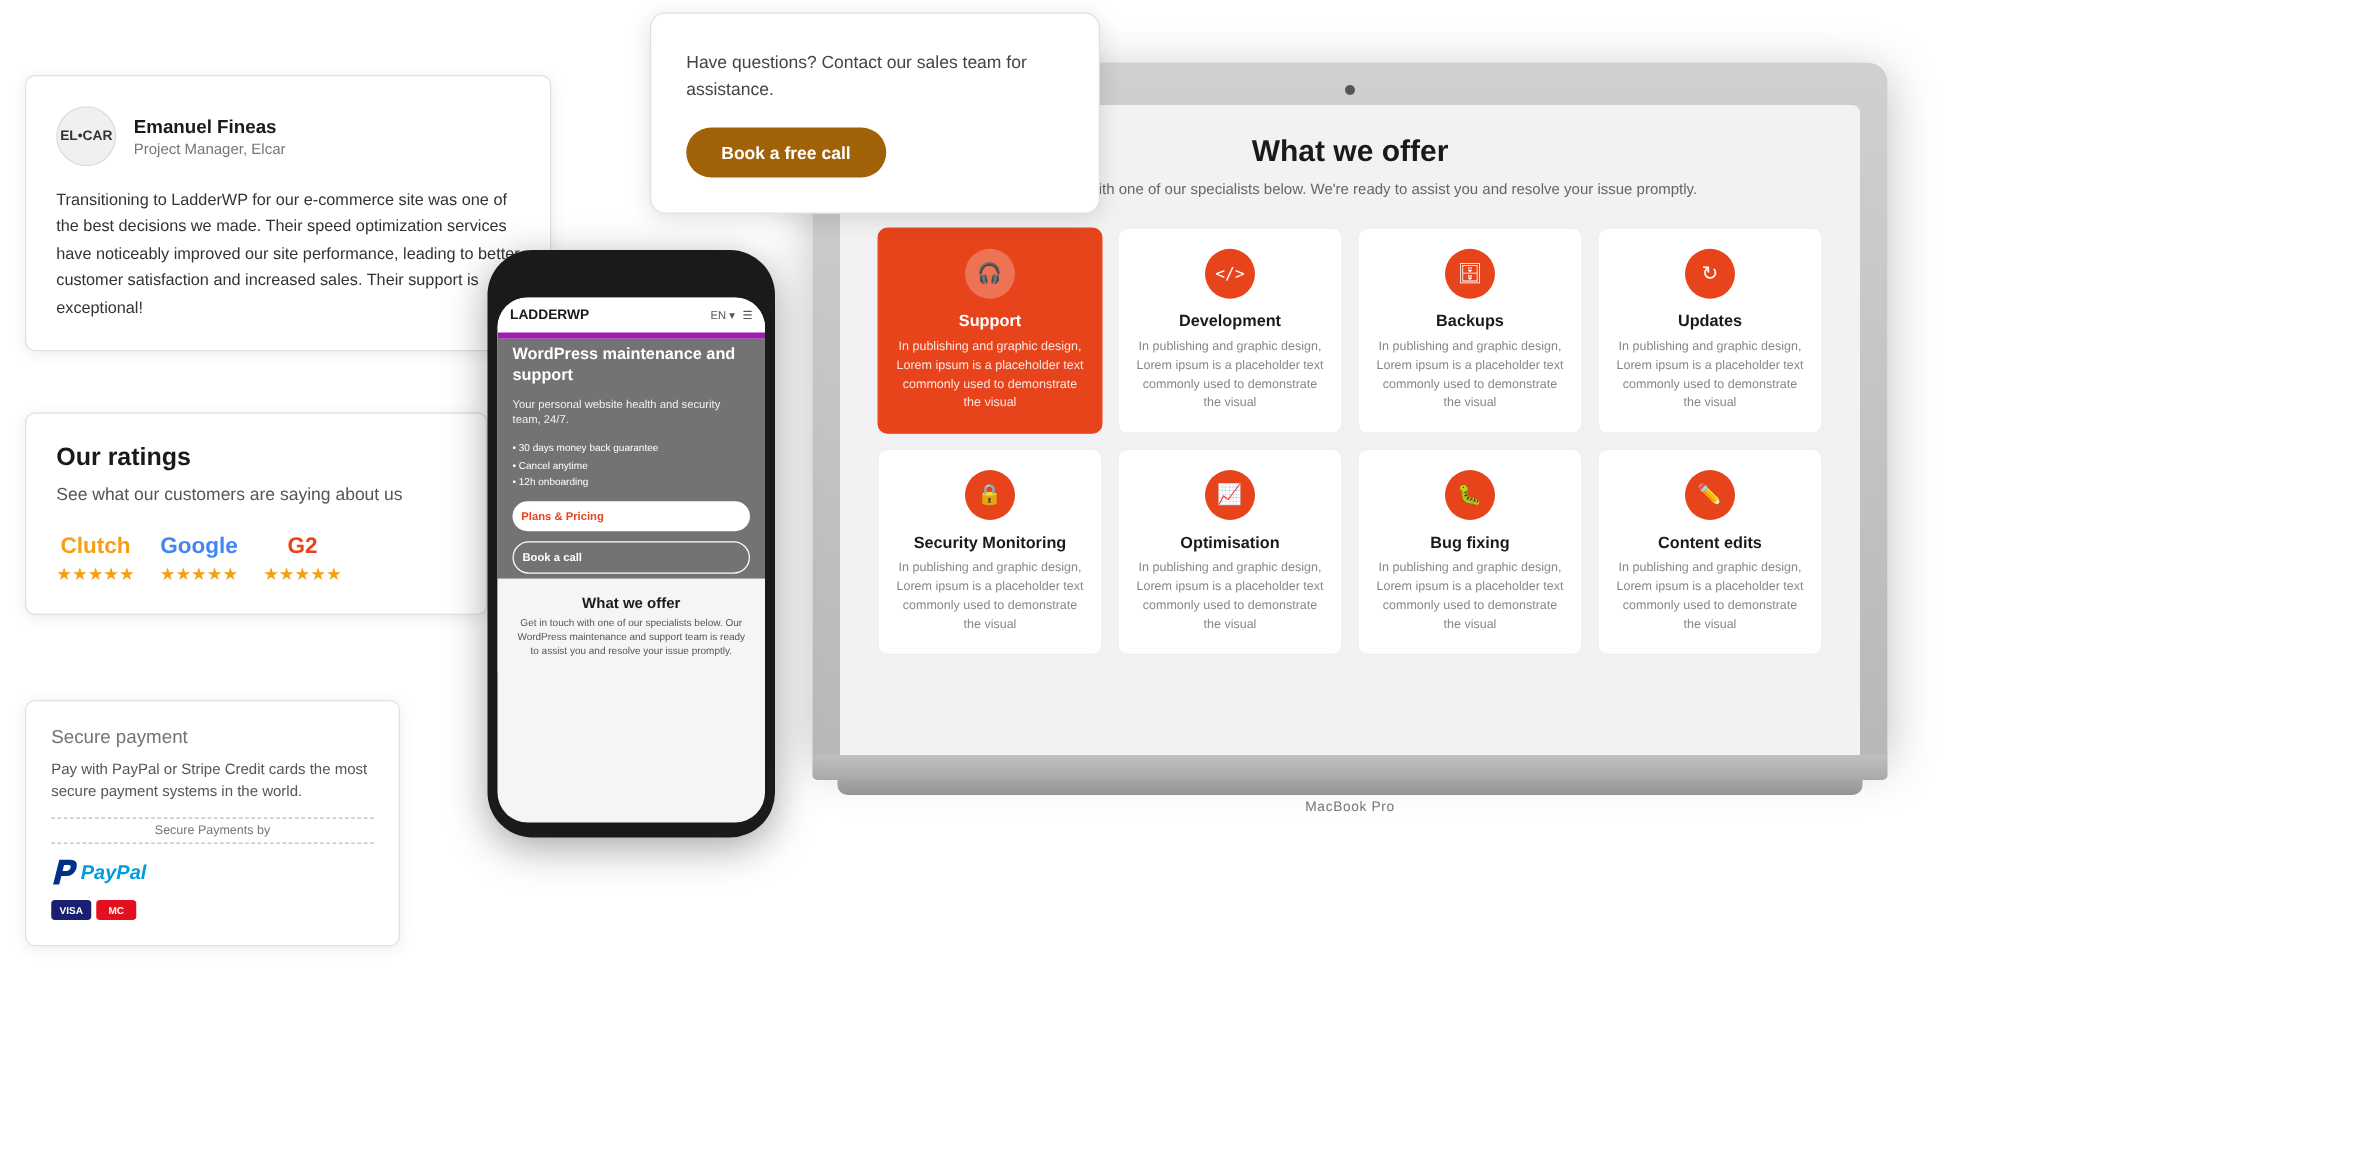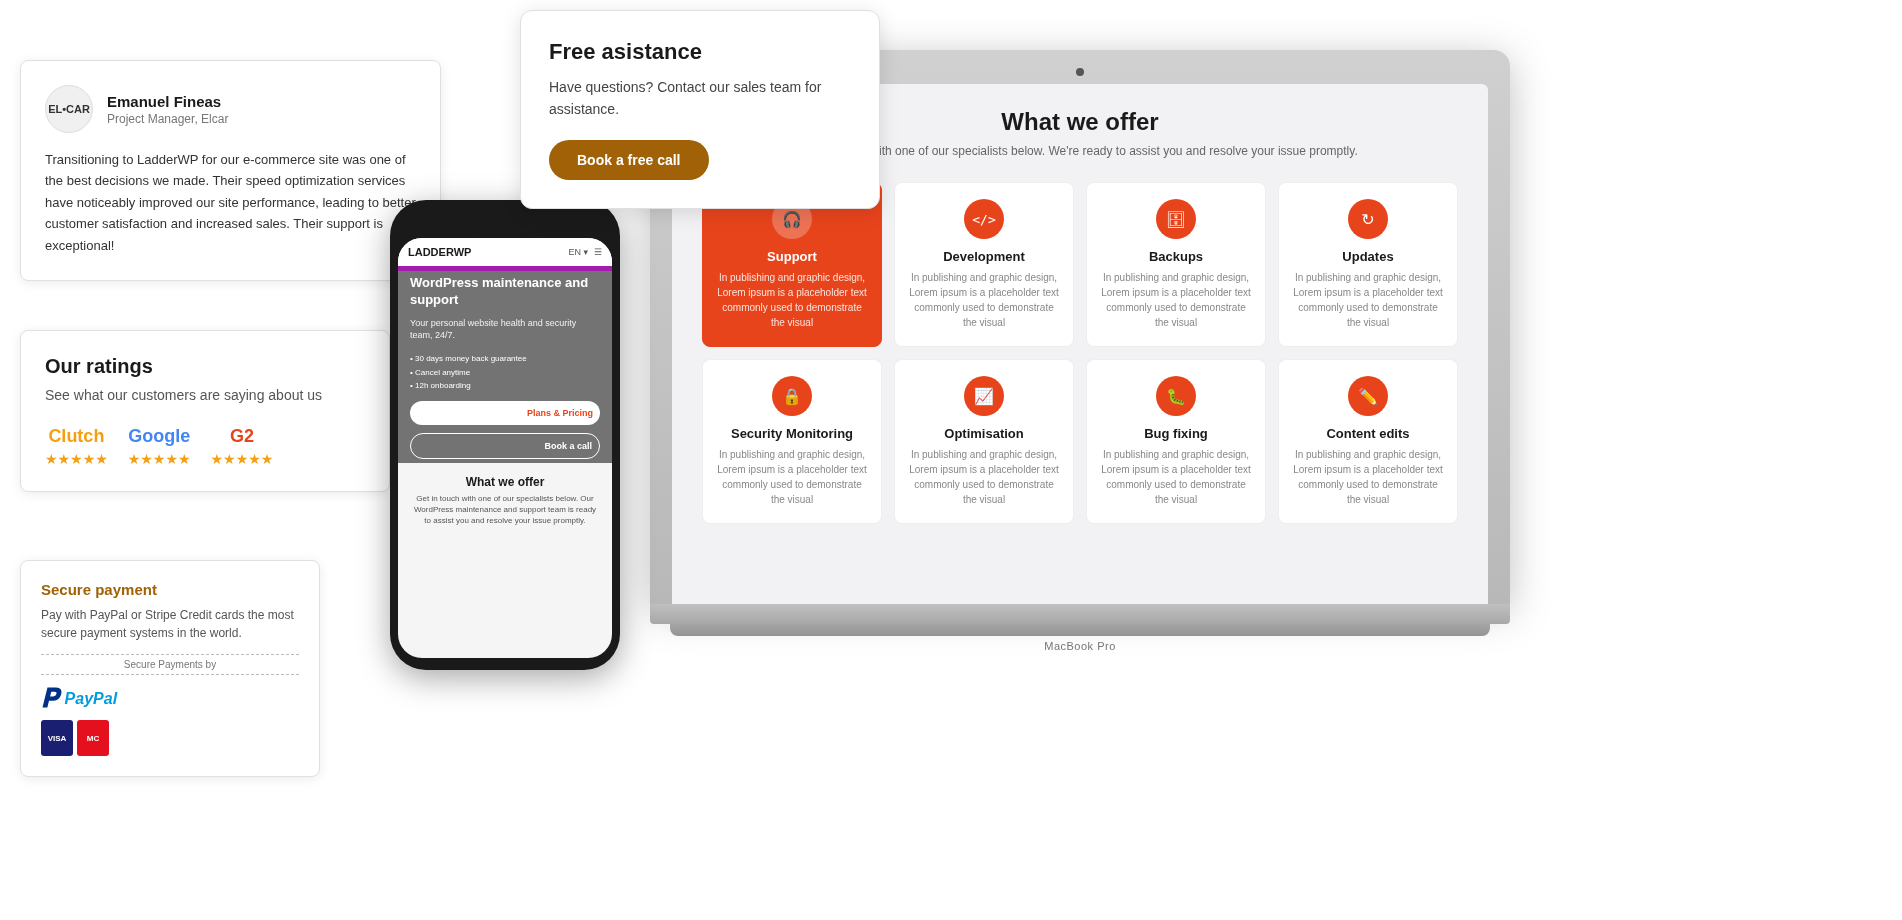--- a/index.html
+++ b/index.html
@@ -126,22 +126,22 @@
       width: 300px;
       background: #fff;
       border: 1px solid #e0e0e0;
       border-radius: 8px;
       padding: 20px;
       box-shadow: 0 2px 12px rgba(0,0,0,0.08);
       z-index: 10;
     }
     .payment-title {
       font-size: 15px;
-      font-weight: 700;
-      color: #a16207;
+      font-weight: 400;
+      color: #737373;
       margin-bottom: 8px;
     }
     .payment-text {
       font-size: 12px;
       color: #555;
       line-height: 1.5;
       margin-bottom: 12px;
     }
     .payment-secure-label {
       font-size: 10px;
@@ -169,21 +169,21 @@
       color: #009cde;
       font-style: italic;
     }
     .card-icons {
       display: flex;
       gap: 4px;
       margin-top: 6px;
     }
     .card-icon {
       width: 32px;
-      height: 36px;
+      height: 16px;
       border-radius: 3px;
       font-size: 8px;
       display: flex;
       align-items: center;
       justify-content: center;
       font-weight: 700;
     }
     .card-icon.visa { background: #1a1f71; color: #fff; }
     .card-icon.mc { background: #e5101e; color: #fff; }
 
@@ -294,21 +294,21 @@
       line-height: 1.4;
     }
     .phone-bullets {
       font-size: 8px;
       line-height: 1.7;
       list-style: none;
     }
     .phone-bullets li::before { content: "• "; }
     .phone-btn {
       display: block;
-      text-align: right;
+      text-align: left;
       padding: 7px;
       border-radius: 20px;
       font-size: 9px;
       font-weight: 700;
       margin-top: 8px;
       cursor: pointer;
     }
     .phone-btn-primary { background: #fff; color: #e8441c; }
     .phone-btn-secondary { background: transparent; border: 1.5px solid #fff; color: #fff; }
     .phone-offer-section {
@@ -486,21 +486,20 @@
       <span class="paypal-icon">𝐏</span>
       <span class="paypal-text">PayPal</span>
     </div>
     <div class="card-icons">
       <div class="card-icon visa">VISA</div>
       <div class="card-icon mc">MC</div>
     </div>
   </div>
 
   <div class="assistance-card">
-    <div class="assistance-title">Free asistance</div>
     <p class="assistance-text">Have questions?
 Contact our sales team for assistance.</p>
     <button class="book-call-btn">Book a free call</button>
   </div>
 
   <div class="phone-wrapper">
     <div class="phone-frame">
       <div class="phone-notch"></div>
       <div class="phone-screen">
 

